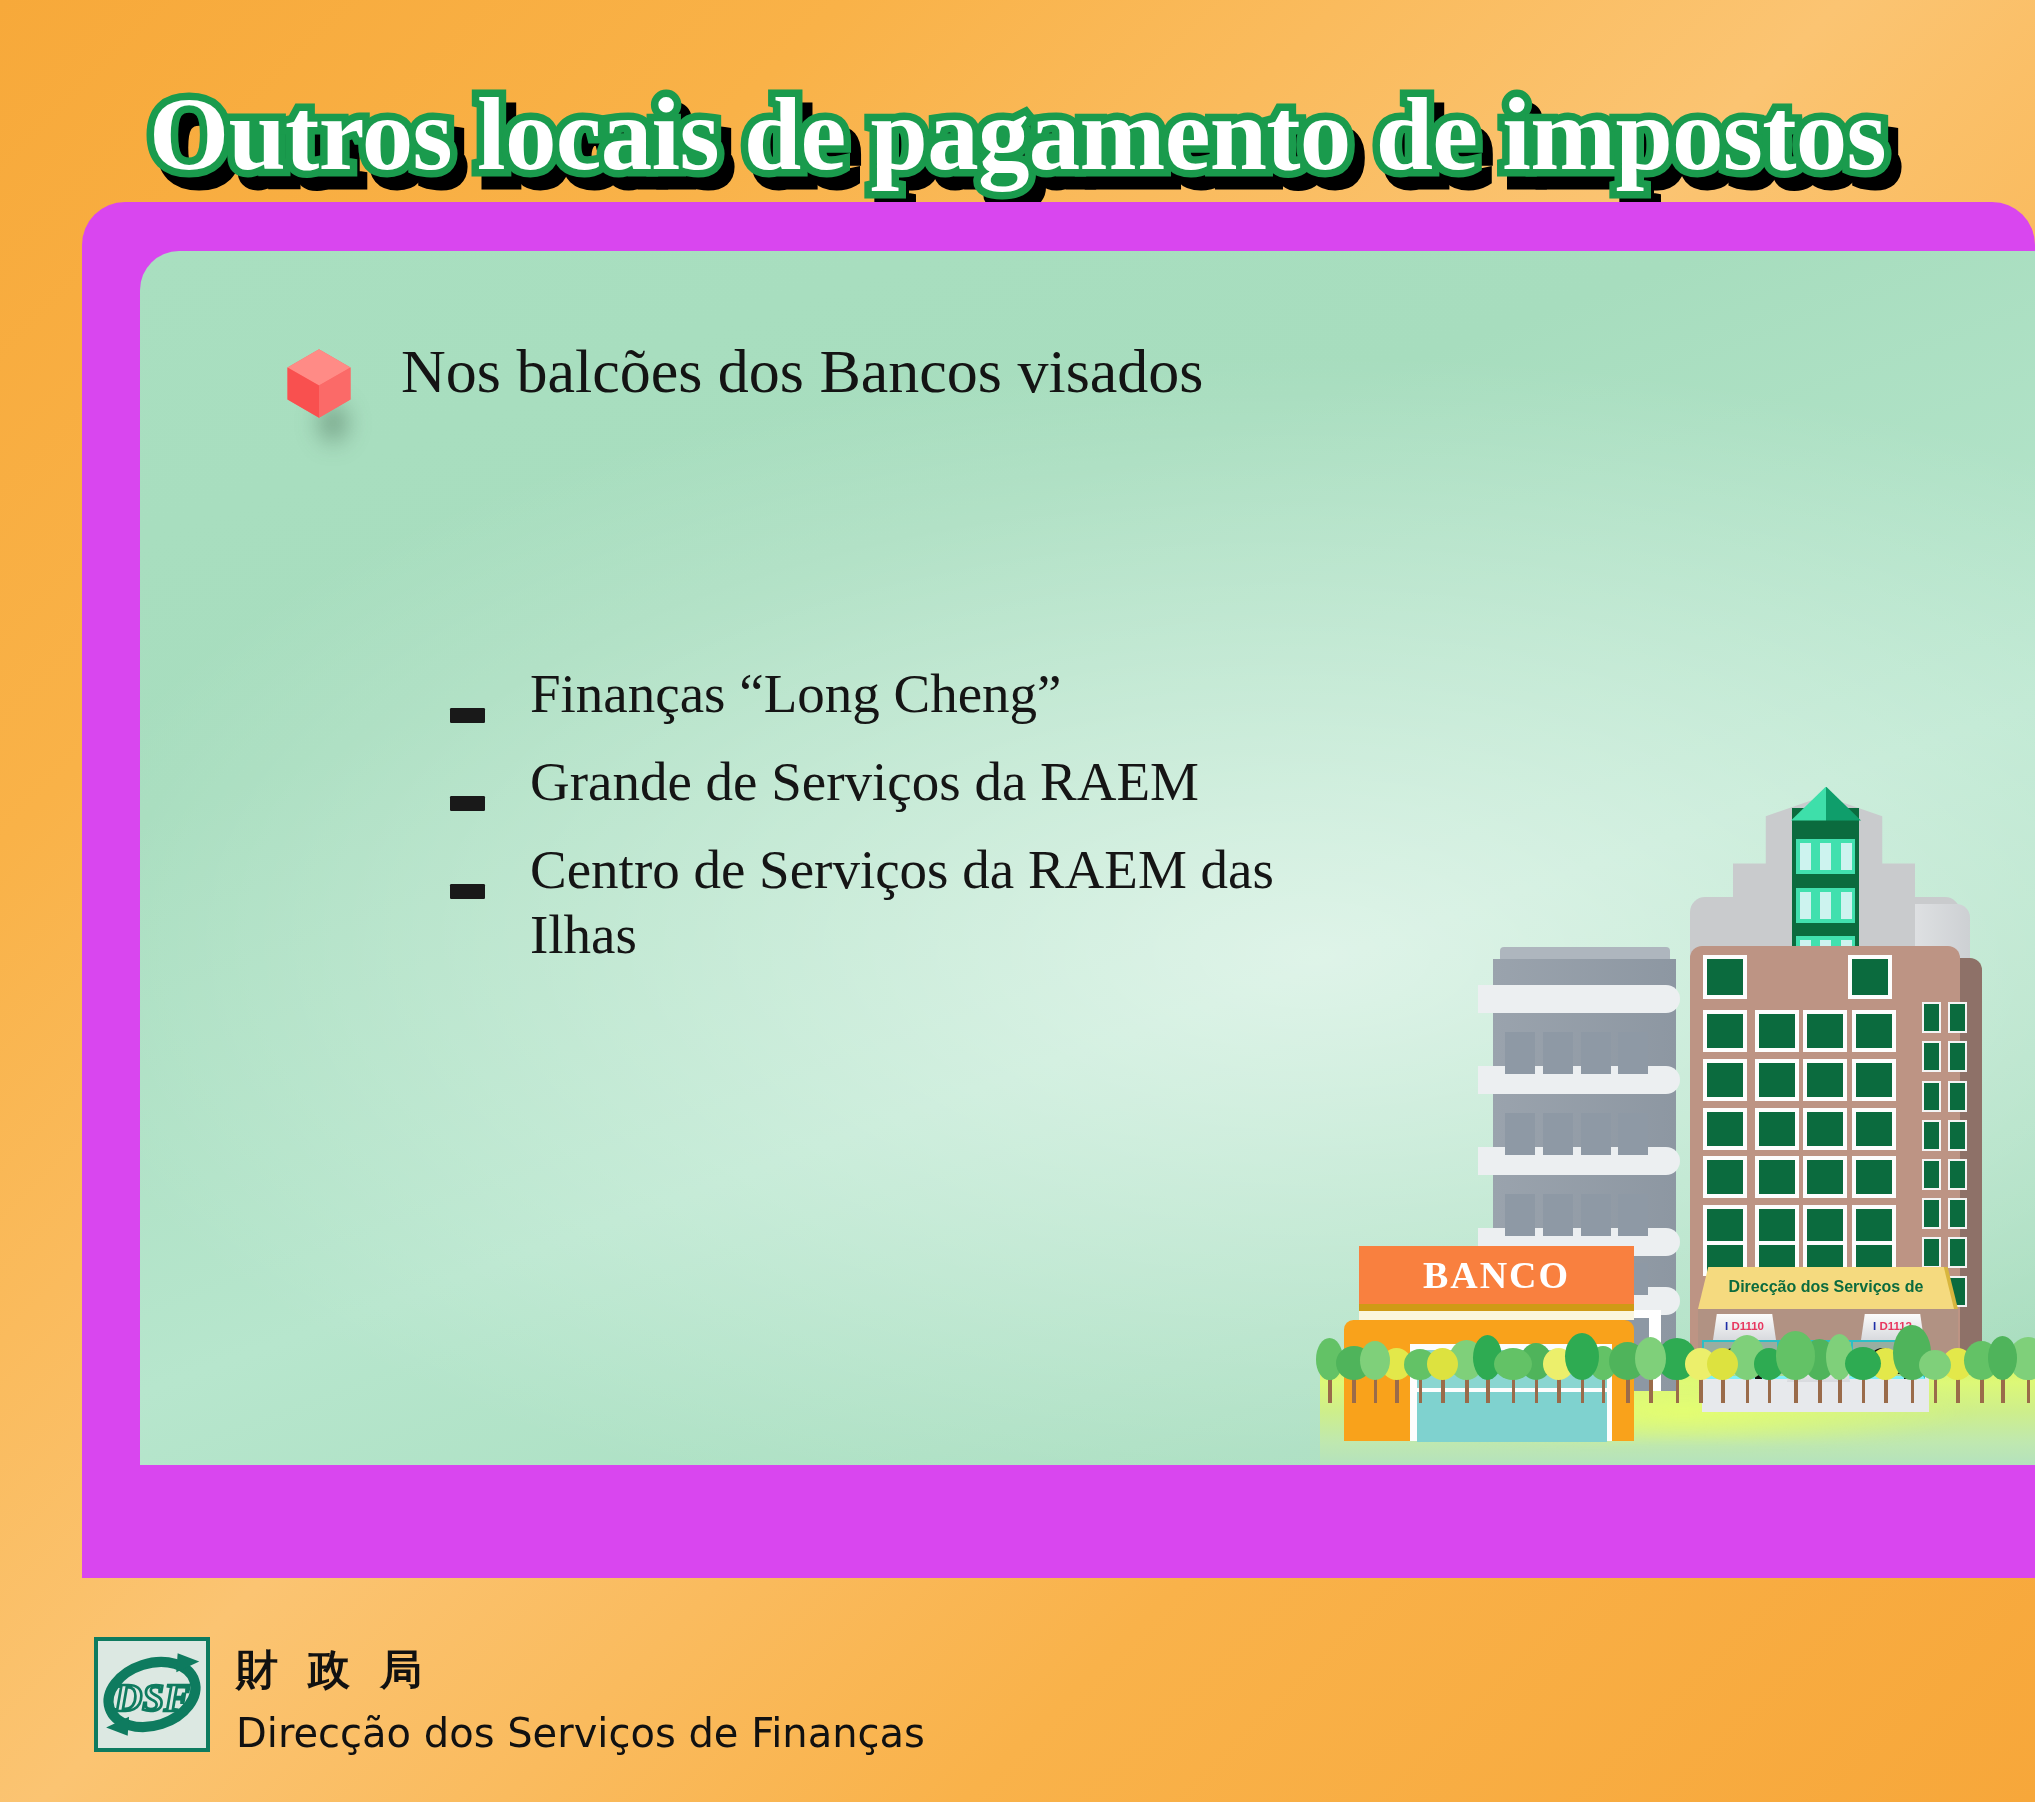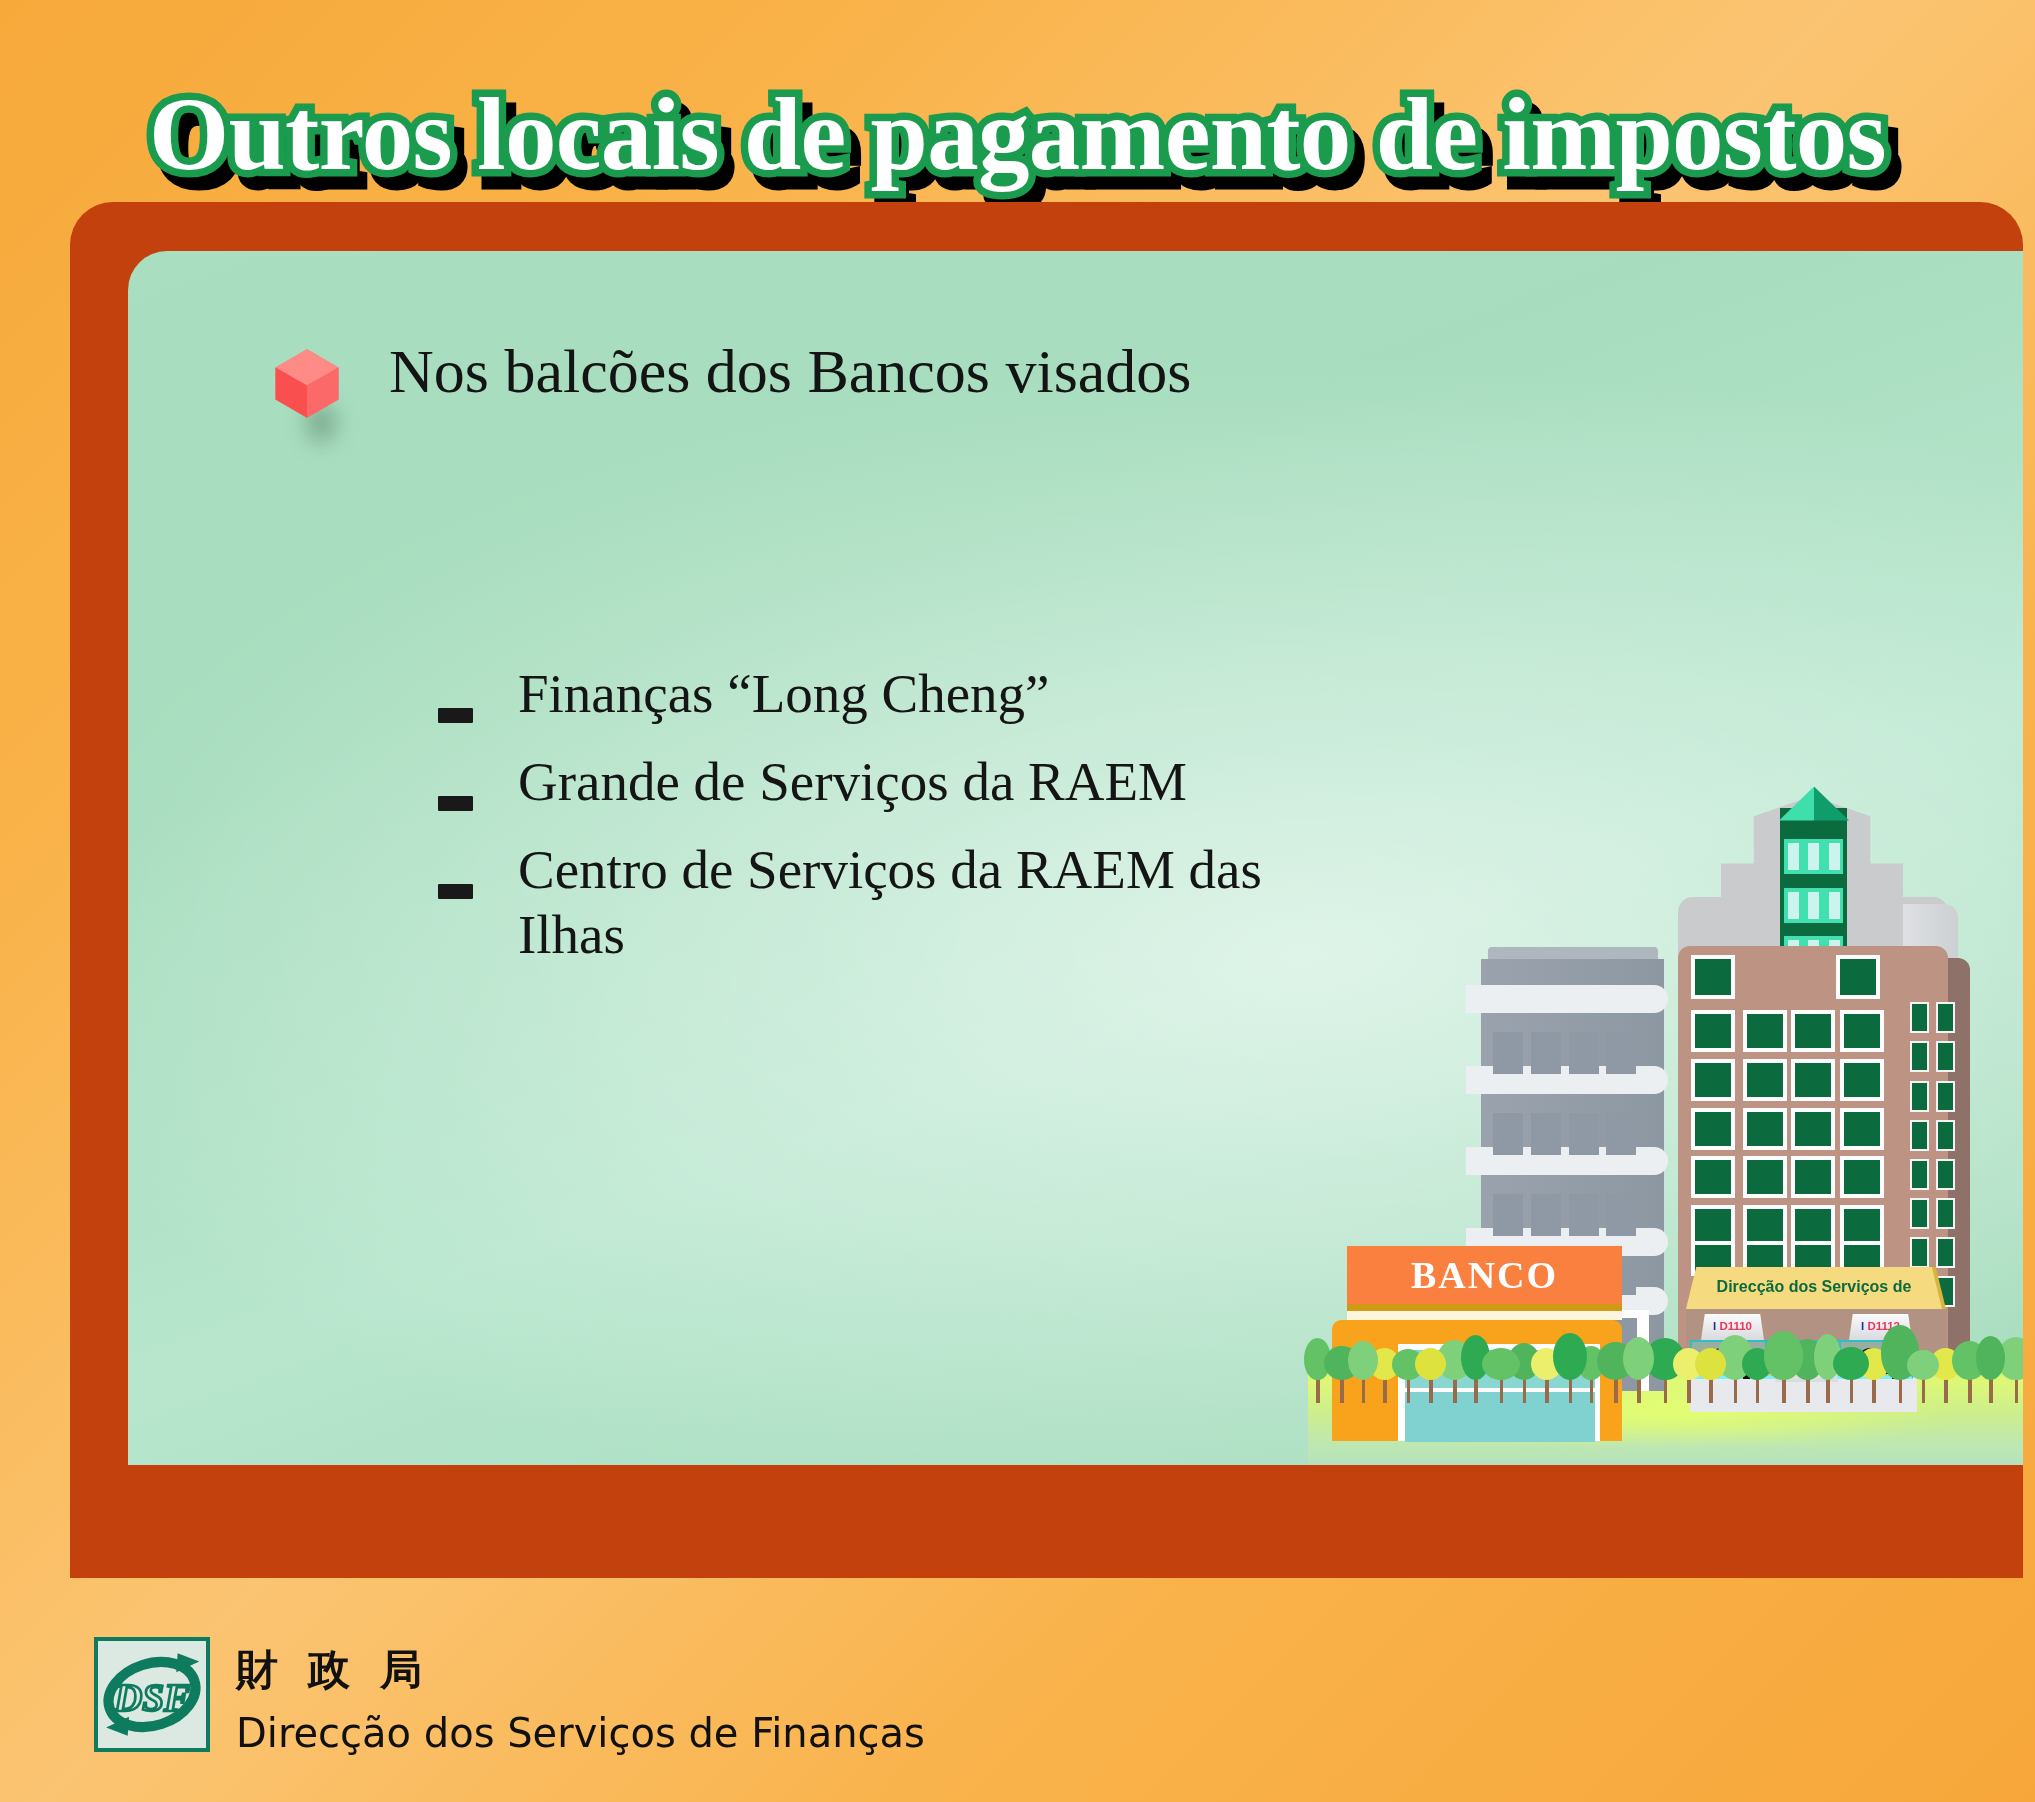--- a/index.html
+++ b/index.html
@@ -19,22 +19,22 @@
     color:#ffffff;
     letter-spacing:-0.7px;
     -webkit-text-stroke:15px #1a9b4d;
     paint-order:stroke fill;
     filter:drop-shadow(10.8px 13.5px 0px #000000);
     white-space:nowrap;
   }
 
   
   .green-panel{
-    position:absolute;left:70px;top:202px;width:1953px;height:1376px;
-    background:#c2410c;
+    position:absolute;left:82px;top:202px;width:1953px;height:1376px;
+    background:#d946ef;
     border-radius:43px 43px 0 0;
   }
   
   .mint-panel{
     position:absolute;left:58px;top:49px;width:1895px;height:1214px;
     border-radius:39px 0 0 0;
     background:
       radial-gradient(ellipse 110% 80% at 62% 58%, rgba(255,255,255,0.55) 0%, rgba(255,255,255,0.0) 62%),
       linear-gradient(160deg,#a9dfc0 0%,#a7ddbe 30%,#b7e6cd 60%,#9fd9b7 100%);
     overflow:hidden;

